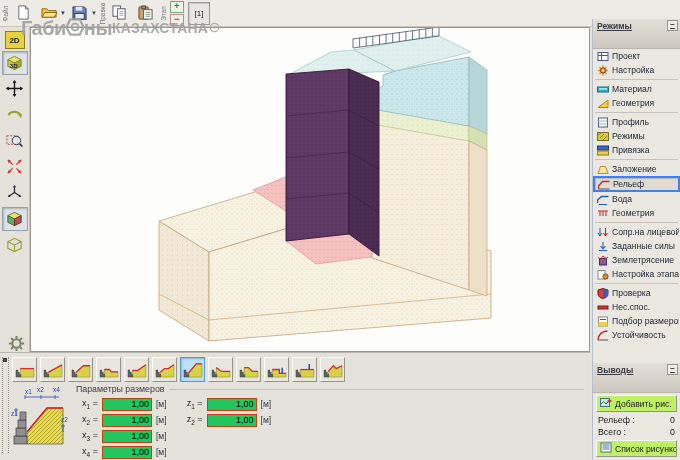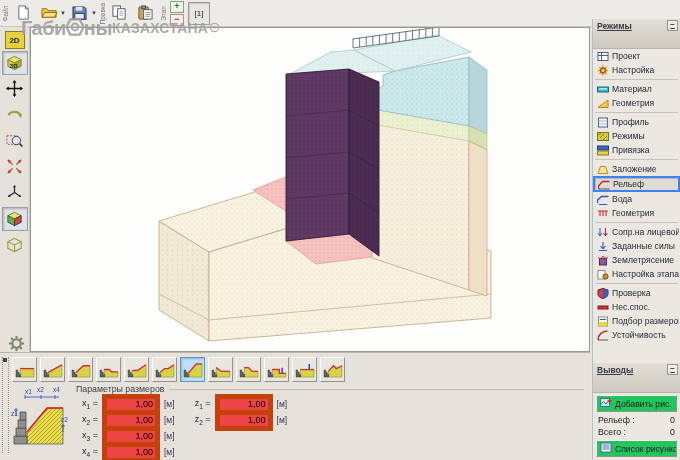--- a/index.html
+++ b/index.html
@@ -59,21 +59,21 @@
   .minbox{width:9px;height:9px;border:1px solid #98948c;background:#efede7;font-size:8px;line-height:7px;
     text-align:center;color:#333;}
   .mode-item{height:12px;display:flex;align-items:center;gap:3px;padding-left:3px;font-size:8.6px;
     color:#1c2430;white-space:nowrap;overflow:hidden;border:1px solid transparent;}
   .mode-item.selected{border:2px solid #3b82f6;background:#e0dcd4;box-shadow:inset 1px 1px 1px rgba(0,0,0,.18);}
   .mi-icon{width:12px;height:11px;flex:0 0 12px;}
   .mi-icon svg{width:12px;height:11px;}
   .msep{height:1px;background:#c6c2ba;margin:2px 2px;}
   .outputs{position:absolute;left:0;right:0;top:344px;bottom:0;}
   .obtn{height:15px;display:flex;align-items:center;gap:3px;border:1px solid;
-    border-color:#fbfaf7 #96928a #96928a #fbfaf7;background:#22c55e;font-size:8.6px;color:#222;
+    border-color:#fbfaf7 #96928a #96928a #fbfaf7;background:#bef264;font-size:8.6px;color:#222;
     padding:0 3px;margin:2px 3px;white-space:nowrap;overflow:hidden;}
   .obtn svg{width:12px;height:11px;flex:0 0 12px;}
   .crow{display:flex;justify-content:space-between;font-size:8.8px;padding:1px 5px;color:#222;}
   .prow2{display:flex;gap:4px;margin:3px 3px;}
   .pbtn{width:38px;height:22px;border:1px solid;border-color:#fbfaf7 #96928a #96928a #fbfaf7;
     background:#e9e6e0;display:flex;align-items:center;justify-content:center;}
   .pbtn svg{width:18px;height:16px;}
 
   
   .bpanel{position:absolute;left:0;top:352px;width:590px;height:108px;background:#e5e2dc;
@@ -86,21 +86,21 @@
     border:1px solid;border-color:#fbfaf7 #96928a #96928a #fbfaf7;background:#e9e6e0;}
   .shape-btn svg{width:20px;height:16px;}
   .shape-btn.sel{background:#bfdff5;border-color:#5a9ac8;box-shadow:inset 1px 1px 2px rgba(20,80,130,.3);}
   .grp{position:absolute;left:76px;top:31px;width:508px;}
   .grp-title{display:flex;align-items:center;gap:5px;font-size:8.8px;color:#3a3a44;}
   .grp-line{flex:1;height:1px;background:#c2beb6;margin-top:1px;}
   .param-grid{position:absolute;left:76px;top:43px;}
   .prow{display:flex;height:16px;align-items:center;}
   .plabel{width:22px;text-align:right;font-size:9px;color:#223;}
   .plabel sub{font-size:6.5px;}
-  .pinput{width:44px;height:11px;border:5px solid #c2410c;background:#ef4444;font-size:9px;
+  .pinput{width:44px;height:11px;border:1px solid #c2410c;background:#22c55e;font-size:9px;
     text-align:right;padding:0 2px;margin-left:4px;font-family:"Liberation Sans",sans-serif;}
   .punit{font-size:8.5px;color:#334;margin-left:4px;}
   .zcell{margin-left:14px;display:flex;align-items:center;}
   .diagram{position:absolute;left:11px;top:33px;}
 </style>
 </head>
 <body>
 <div class="app">
 
 <div class="toolbar">

